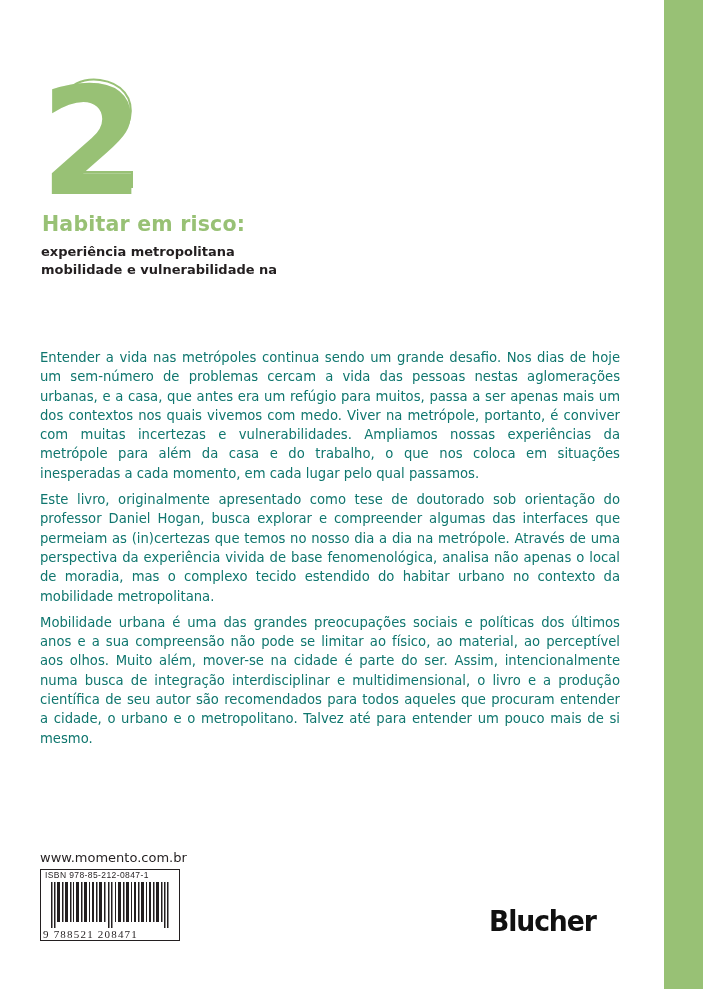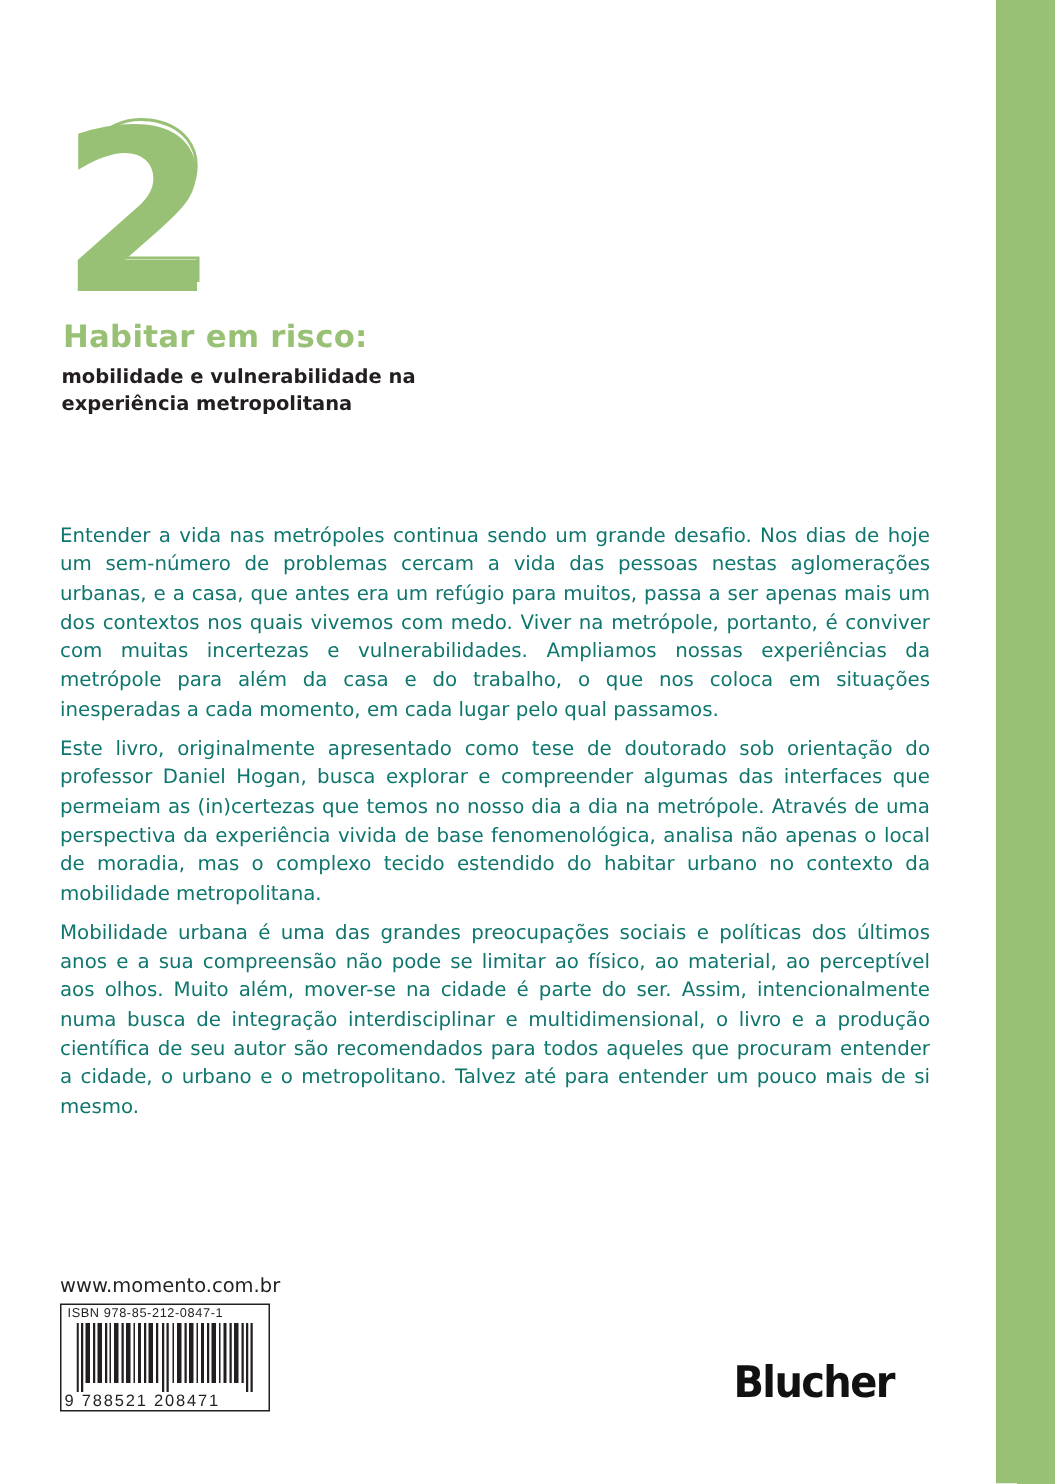--- a/index.html
+++ b/index.html
@@ -109,21 +109,21 @@
       left: 10px;
       top: 12px;
       width: 122px;
       height: 46px;
     }
     .barcode-digits {
       position: absolute;
       left: 2px;
       bottom: 0px;
       width: 134px;
-      font-family: Liberation Sans, sans-serif;
+      font-family: Liberation Serif, serif;
       font-size: 11px;
       color: #231f20;
       white-space: pre;
       letter-spacing: 1.2px;
       line-height: 12px;
       background: transparent;
     }
     .publisher-logo {
       position: absolute;
       left: 489px;
@@ -146,22 +146,22 @@
   <svg viewBox="0 0 100 140">
 
     <path d="M18 44 C 22 26, 40 20, 56 22 C 78 25, 90 40, 86 60 C 83 74, 72 84, 58 96 L 38 114 L 88 114 L 88 130" fill="none" stroke="#98c175" stroke-width="2" transform="translate(6,-4)"></path>
 
     <text x="2" y="132" font-family="DejaVu Sans, sans-serif" font-weight="bold" font-size="150" fill="#98c175">2</text>
   </svg>
 </div>
 
 <div class="title">Habitar em risco:</div>
 <div class="subtitle">
+  <div>experiência metropolitana</div>
   <div>mobilidade e vulnerabilidade na</div>
-  <div>experiência metropolitana</div>
 </div>
 
 <div class="body-text">
   <p>Entender a vida nas metrópoles continua sendo um grande desafio. Nos dias de hoje um sem-número de problemas cercam a vida das pessoas nestas aglomera­ções urbanas, e a casa, que antes era um refúgio para muitos, passa a ser apenas mais um dos contextos nos quais vivemos com medo. Viver na metrópole, portanto, é conviver com muitas incertezas e vulnerabilidades. Ampliamos nossas experiências da metrópole para além da casa e do trabalho, o que nos coloca em situações inesperadas a cada momento, em cada lugar pelo qual passamos.</p>
   <p>Este livro, originalmente apresentado como tese de doutorado sob orientação do professor Daniel Hogan, busca explorar e compreender algumas das interfaces que permeiam as (in)certezas que temos no nosso dia a dia na metrópole. Atra­vés de uma perspectiva da experiência vivida de base fenomenológica, analisa não apenas o local de moradia, mas o complexo tecido estendido do habitar urbano no contexto da mobilidade metropolitana.</p>
   <p>Mobilidade urbana é uma das grandes preocupações sociais e políticas dos últimos anos e a sua compreensão não pode se limitar ao físico, ao material, ao perceptível aos olhos. Muito além, mover-se na cidade é parte do ser. Assim, intencionalmente numa busca de integração interdisciplinar e multidimensional, o livro e a produção científica de seu autor são recomendados para todos aqueles que procuram entender a cidade, o urbano e o metropolitano. Talvez até para entender um pouco mais de si mesmo.</p>
 </div>
 
 <div class="website">www.momento.com.br</div>
 

